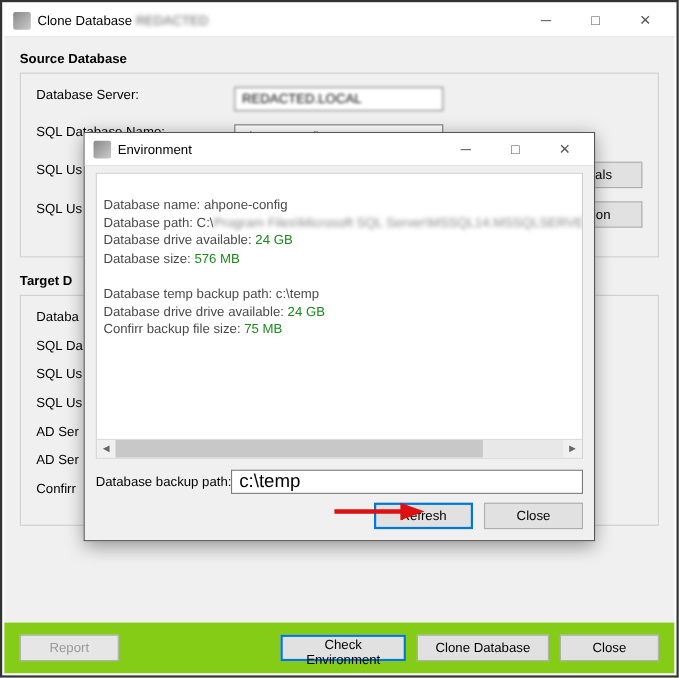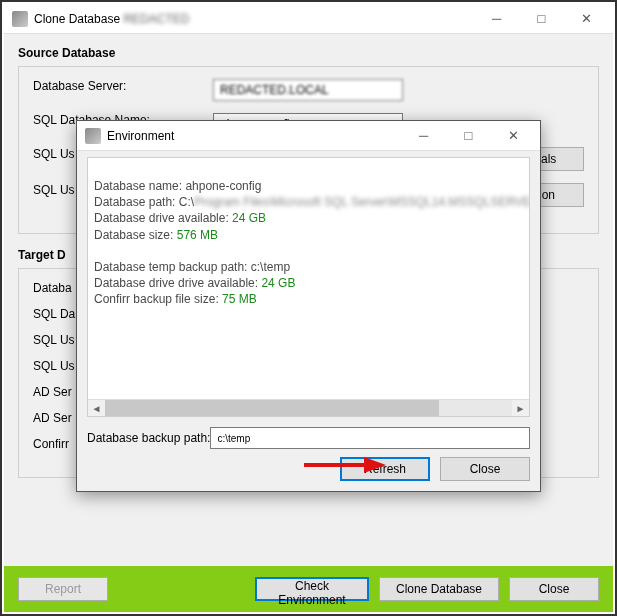--- a/index.html
+++ b/index.html
@@ -30,21 +30,21 @@
   .modal-body { flex:1; padding: 6px 10px 10px; display:flex; flex-direction:column; }
   .env-text { flex:1; border:1px solid #cfcfcf; background:#fff; font-size:12px; padding:20px 6px; color:#4a4a4a; position:relative; overflow:hidden; }
   .env-text .line { white-space: nowrap; line-height:1.35; }
   .green { color:#1a8a1a; }
   .blurpath { filter: blur(2px); color:#888; }
   .scroll-h { position:absolute; bottom:0; left:0; right:0; height:17px; background:#f0f0f0; border-top:1px solid #ddd; display:flex; align-items:center; }
   .scroll-h .arrow { width:17px; height:17px; display:flex;align-items:center;justify-content:center;color:#666;font-size:10px; }
   .scroll-h .track { flex:1; background:#e8e8e8; height:17px; position:relative; }
   .scroll-h .thumb { position:absolute; left:0; top:0; height:17px; width:82%; background:#c8c8c8; }
   .backup-row { display:flex; align-items:center; font-size:12px; margin:10px 0 8px; gap:0; }
-  .backup-row input { flex:1; height:22px; border:1px solid #7a7a7a; padding:2px 6px; font-size:10px; }
+  .backup-row input { flex:1; height:22px; border:1px solid #7a7a7a; padding:2px 6px; font-size:17px; }
   .modal-buttons { display:flex; justify-content:flex-end; gap:10px; }
   .modal-buttons .btn { width:80px; }
 
   
   .arrow-annot { position:absolute; left:300px; top:453px; width:84px; height:20px; pointer-events:none; }
 </style>
 </head>
 <body>
 
 <div class="main-window">

